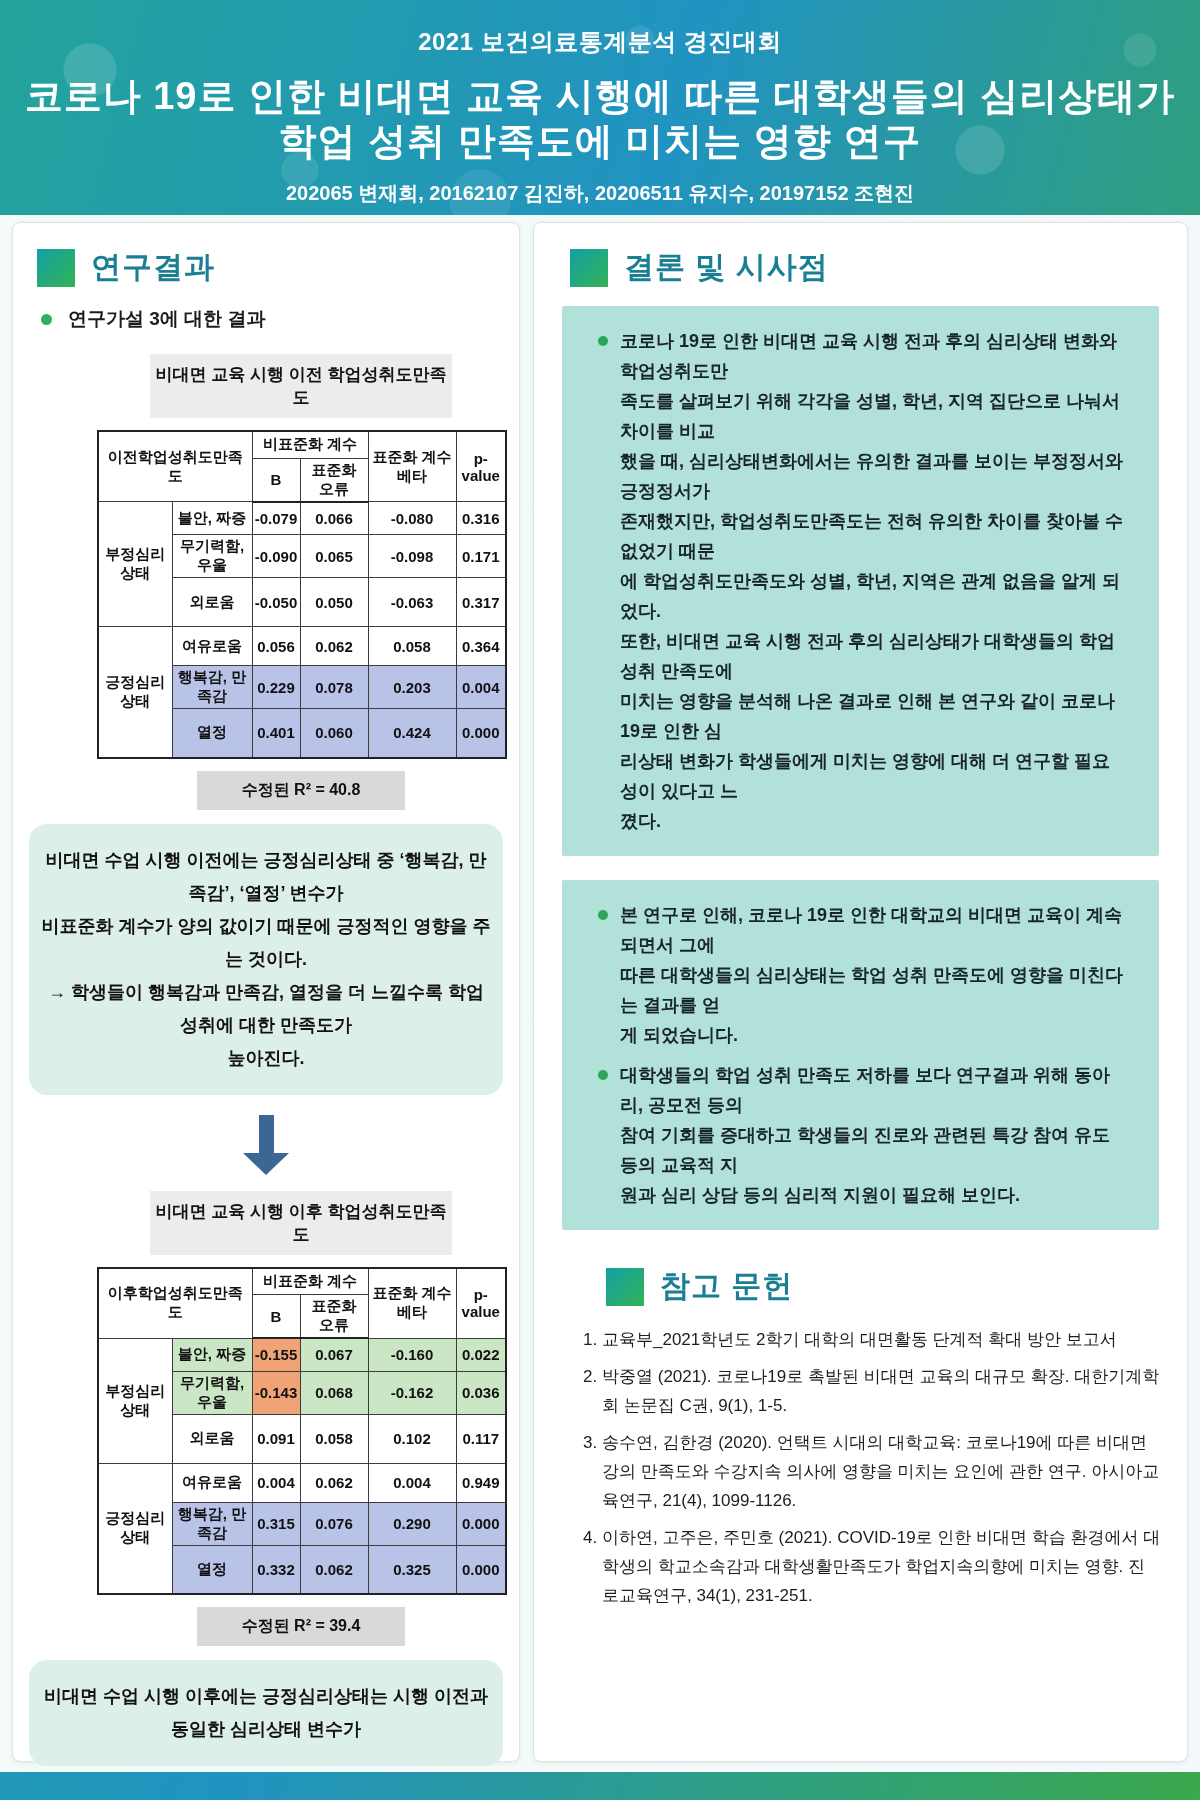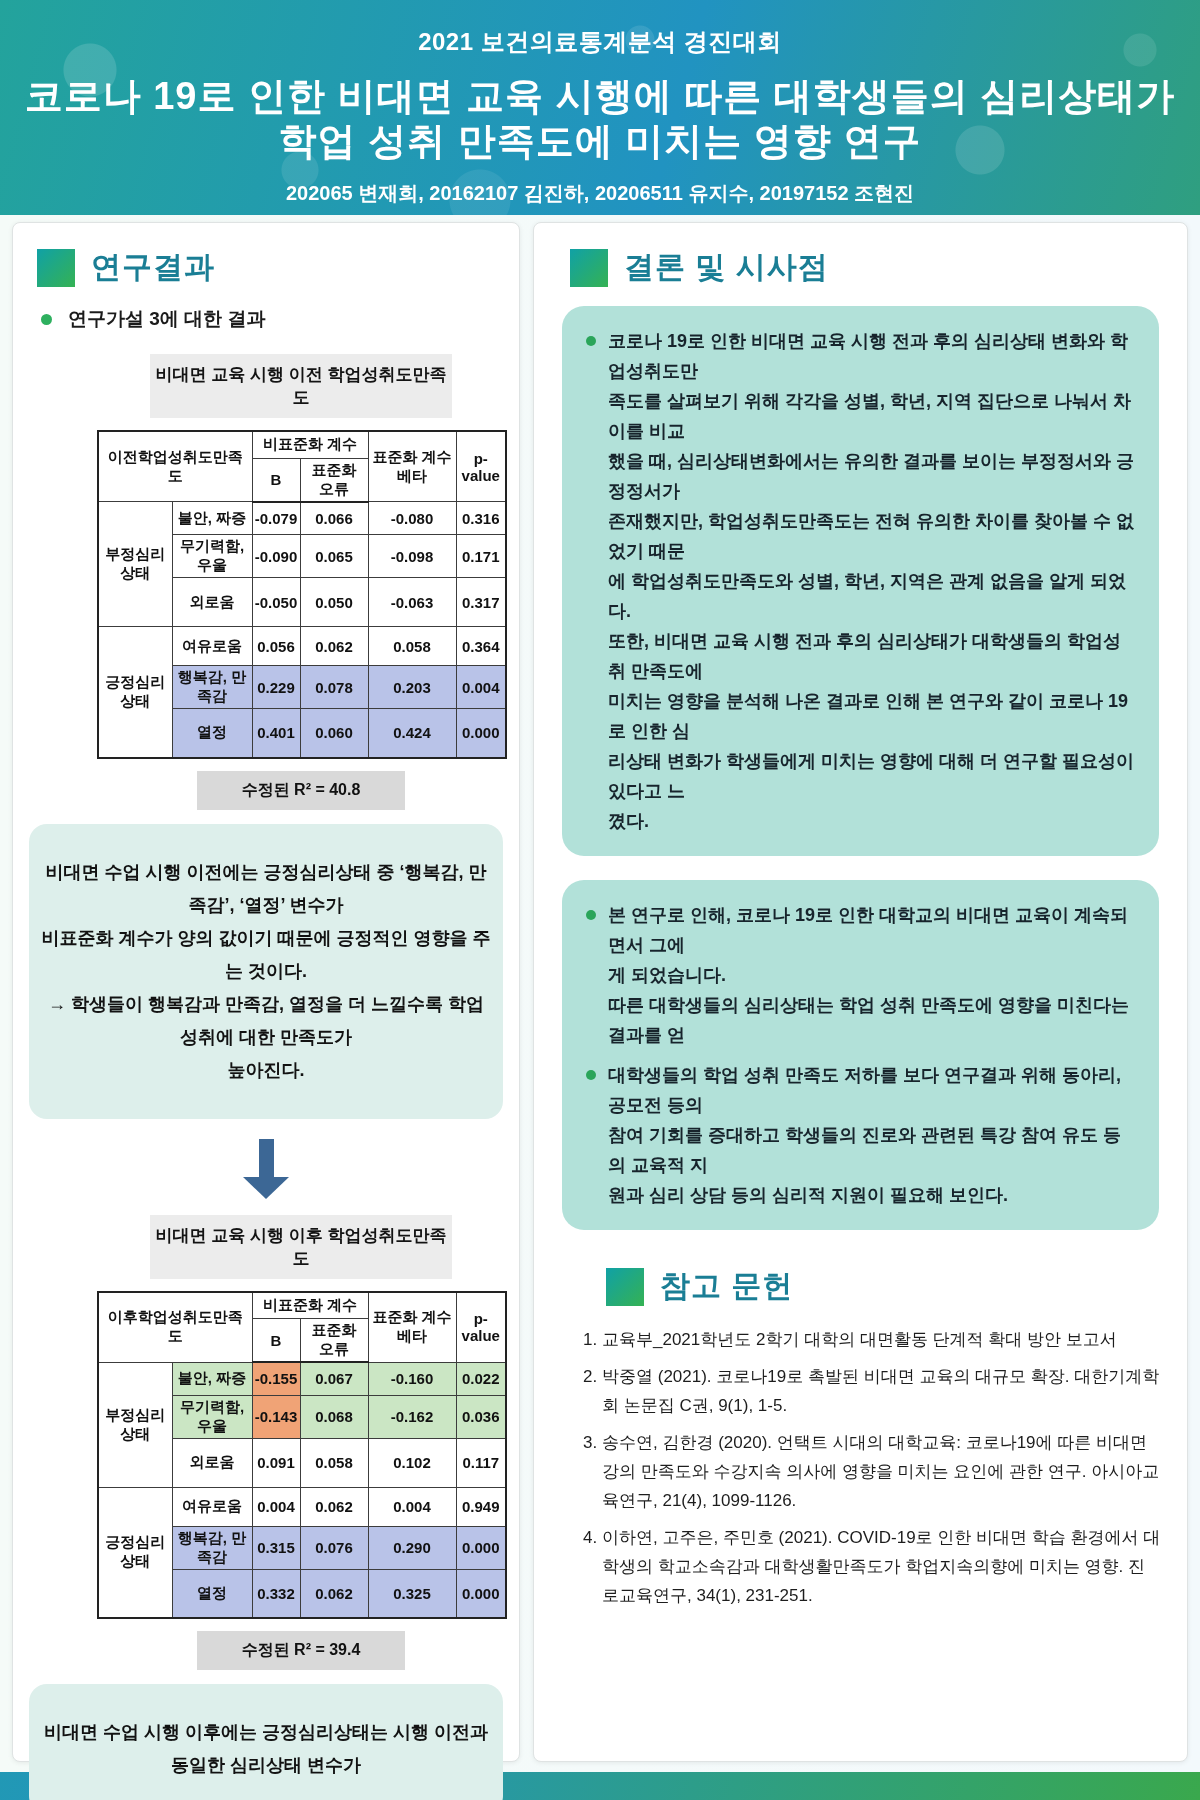--- a/index.html
+++ b/index.html
@@ -48,29 +48,29 @@
   table.reg tbody tr { height:33px; }
   table.reg tbody tr.tall { height:49px; }
   table.reg tbody tr.mid { height:39px; }
   .group-start th, .group-start td { border-top:2px solid #222; }
   .bg-blue   { background:#b9c3e8 !important; }
   .bg-green  { background:#cbe6c4 !important; }
   .bg-orange { background:#f0a376 !important; }
   .r2-box { width:208px; margin:12px auto 0; background:#d9d9d9; text-align:center;
             font-size:16px; font-weight:bold; padding:9px 0; color:#111; }
   
-  .note-box { margin:14px 2px 0; background:#ddefeb; border-radius:18px; padding:32px 8px; text-align:center; }
+  .note-box { margin:14px 2px 0; background:#ddefeb; border-radius:18px; padding:20px 8px; text-align:center; }
   .note-line { font-size:18px; font-weight:bold; color:#121212; line-height:33px; }
   
   .arrow { margin:20px auto 16px; width:46px; }
   .arrow-shaft { width:15px; height:38px; background:#3c6795; margin:0 auto; }
   .arrow-head { width:0; height:0; border-left:23px solid transparent; border-right:23px solid transparent;
                 border-top:22px solid #3c6795; }
   
-  .c-box { background:#b2e1d9; border-radius:22px; padding:20px 24px; margin:4px 2px 24px; }
+  .c-box { background:#b2e1d9; border-radius:2px; padding:20px 36px; margin:4px 2px 24px; }
   .c-item { display:flex; gap:12px; margin-bottom:10px; }
   .c-item:last-child { margin-bottom:0; }
   .c-dot { width:10px; height:10px; border-radius:50%; background:#2aa55a; margin-top:10px; flex:none; }
   .c-text { font-size:18px; font-weight:bold; color:#17242c; line-height:30px; text-align:left; }
   .refs-head { margin-top:36px;padding-left:36px; }
   .refs { margin:16px 0 0 16px; padding-left:26px; }
   .refs li { font-size:17px; line-height:29px; color:#1d1d1d; margin-bottom:8px; font-weight:400; }
 </style>
 </head>
 <body>
@@ -281,22 +281,22 @@
               <div>리상태 변화가 학생들에게 미치는 영향에 대해 더 연구할 필요성이 있다고 느</div>
               <div>꼈다.</div>
             </div>
           </div>
         </div>
       <div class="c-box" id="concl-box-2">
           <div class="c-item">
             <span class="c-dot"></span>
             <div class="c-text">
               <div>본 연구로 인해, 코로나 19로 인한 대학교의 비대면 교육이 계속되면서 그에</div>
+              <div>따른 대학생들의 심리상태는 학업 성취 만족도에 영향을 미친다는 결과를 얻</div>
               <div>게 되었습니다.</div>
-              <div>따른 대학생들의 심리상태는 학업 성취 만족도에 영향을 미친다는 결과를 얻</div>
             </div>
           </div>
           <div class="c-item">
             <span class="c-dot"></span>
             <div class="c-text">
               <div>대학생들의 학업 성취 만족도 저하를 보다 연구결과 위해 동아리, 공모전 등의</div>
               <div>참여 기회를 증대하고 학생들의 진로와 관련된 특강 참여 유도 등의 교육적 지</div>
               <div>원과 심리 상담 등의 심리적 지원이 필요해 보인다.</div>
             </div>
           </div>

